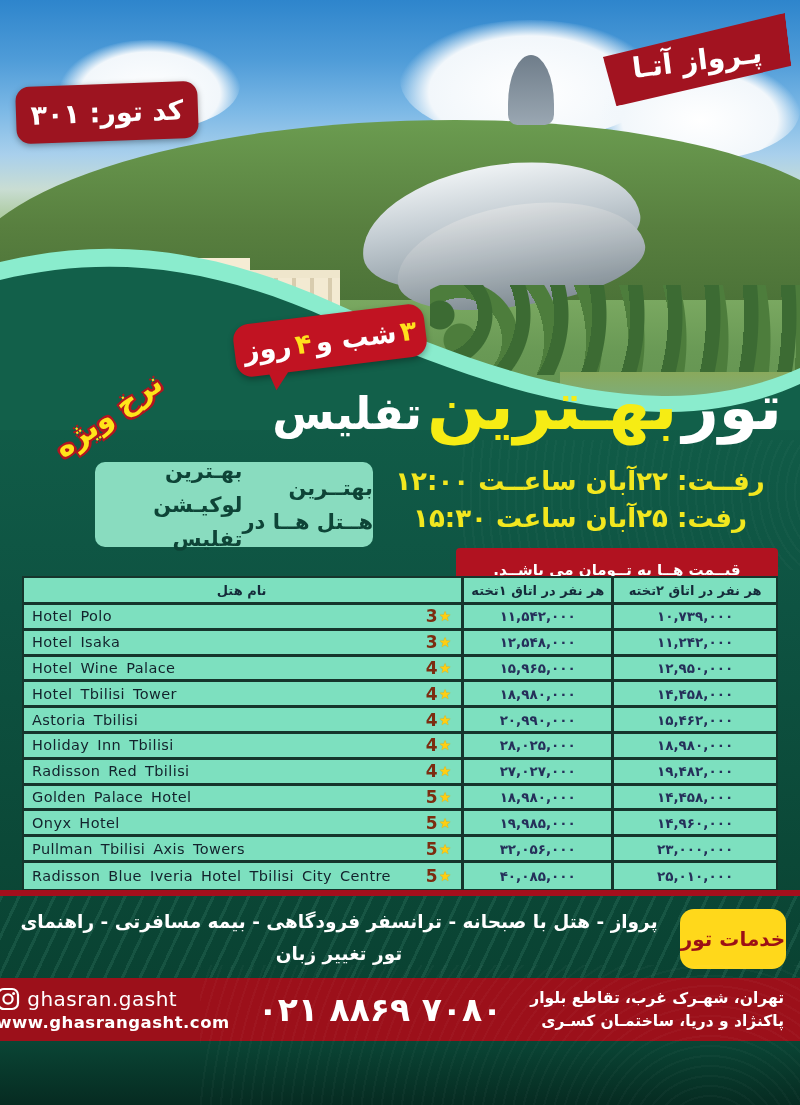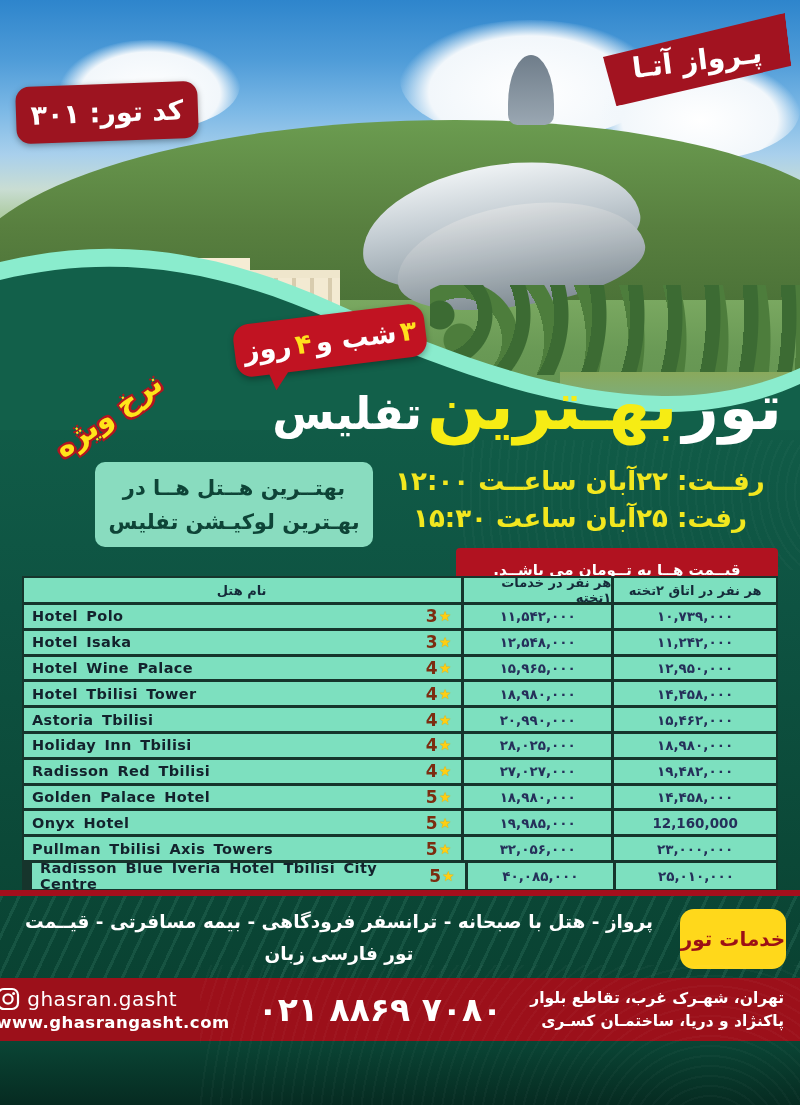--- a/index.html
+++ b/index.html
@@ -55,37 +55,37 @@
   .title .t-yellow{font-size:68px; font-weight:bold; color:#f6ec14;}
   .title .t-sub{font-size:45px; font-weight:bold; color:#fff;}
   .special-rate{position:absolute; left:46px; top:398px; transform:rotate(-35deg); color:#ffe41a;
     font-size:29px; font-weight:bold; white-space:nowrap;
     text-shadow:2px 2px 0 #b31420, -2px 2px 0 #b31420, 2px -2px 0 #b31420, -2px -2px 0 #b31420;}
 
   
   .flights{position:absolute; top:463px; right:10px; width:420px; direction:rtl; text-align:center;
     color:#f2e71f; font-weight:bold; font-size:26px; line-height:37px;}
   .hotels-note{position:absolute; left:95px; top:462px; width:278px; height:85px;
-    background:rgba(148,231,202,.92); border-radius:10px; direction:rtl; display:flex; flex-direction:column;
+    background:rgba(148,231,202,.92); border-radius:10px; direction:rtl; display:flex; 
     align-items:center; justify-content:center; color:#0e4437; font-weight:bold; font-size:21px; line-height:34px;}
 
   
   .price-note{position:absolute; right:22px; top:548px; width:322px; height:43px; background:#b11220;
     color:#fff; font-weight:bold; font-size:15px; display:flex; align-items:center; justify-content:center;
     direction:rtl; border-radius:4px 4px 0 0;}
   .table{position:absolute; left:22px; top:576px; width:756px; border:2px solid #16352c; background:#16352c;}
   .trow{display:flex; height:25.8px; border-bottom:3px solid #16352c;}
-  .trow:last-child{border-bottom:none;margin-left:8px;}
+  .trow:last-child{border-bottom:none;}
   .trow.head{height:27px;}
   .cell{background:#7de0bf; display:flex; align-items:center; justify-content:center; overflow:hidden;}
   .cell.name{width:446px; border-right:3px solid #16352c; justify-content:space-between; padding:0 10px 0 8px;}
   .cell.sgl{width:152px; border-right:3px solid #16352c;}
   .cell.dbl{width:164px;}
   .head .cell{font-size:13px; font-weight:bold; color:#152b3a; direction:rtl;}
-  .hotel-name{font-size:14.5px; font-weight:bold; color:#13222c; letter-spacing:.4px; word-spacing:3px;}
+  .hotel-name{font-size:14.5px; font-weight:normal; color:#13222c; letter-spacing:.4px; word-spacing:3px;}
   .stars{display:flex; align-items:center; gap:1px;}
   .star-num{font-size:17px; font-weight:bold; color:#7c2c10;}
   .star-ic{font-size:14px; color:#ffce12; text-shadow:0 0 1px #c78b00;}
   .price{font-size:13.5px; font-weight:bold; color:#25305a; direction:ltr;}
 
   
   .services{position:absolute; left:0; top:890px; width:800px; height:88px; border-top:6px solid #a30f1c;
     background:repeating-linear-gradient(115deg, rgba(137,226,198,.10) 0 3px, rgba(0,0,0,0) 3px 16px);}
   .svc-badge{position:absolute; right:14px; top:13px; width:106px; height:60px; background:#ffd81b;
     border-radius:14px; display:flex; align-items:center; justify-content:center; color:#9c1016;
@@ -166,21 +166,21 @@
   <div class="hotels-note">
     <div>بهتــرین هــتل هــا در</div>
     <div>بهـترین لوکیـشن تفلیس</div>
   </div>
 
   <div class="price-note">قیــمت هــا به تــومان می باشــد.</div>
 
   <div class="table">
     <div class="trow head">
       <div class="cell name" style="justify-content:center;">نام هتل</div>
-      <div class="cell sgl">هر نفر در خدمات ۱تخته</div>
+      <div class="cell sgl">هر نفر در اتاق ۱تخته</div>
       <div class="cell dbl">هر نفر در اتاق ۲تخته</div>
     </div>
     <div id="tbody">
         <div class="trow">
        <div class="cell name">
          <span class="hotel-name">Hotel Polo</span>
          <span class="stars">
            <span class="star-num">3</span>
            <span class="star-ic">★</span>
          </span>
@@ -267,21 +267,21 @@
      </div>
         <div class="trow">
        <div class="cell name">
          <span class="hotel-name">Onyx Hotel</span>
          <span class="stars">
            <span class="star-num">5</span>
            <span class="star-ic">★</span>
          </span>
        </div>
        <div class="cell sgl price">۱۹,۹۸۵,۰۰۰</div>
-       <div class="cell dbl price">12,160,000</div>
+       <div class="cell dbl price">۱۴,۹۶۰,۰۰۰</div>
      </div>
         <div class="trow">
        <div class="cell name">
          <span class="hotel-name">Pullman Tbilisi Axis Towers</span>
          <span class="stars">
            <span class="star-num">5</span>
            <span class="star-ic">★</span>
          </span>
        </div>
        <div class="cell sgl price">۳۲,۰۵۶,۰۰۰</div>
@@ -297,21 +297,21 @@
        </div>
        <div class="cell sgl price">۴۰,۰۸۵,۰۰۰</div>
        <div class="cell dbl price">۲۵,۰۱۰,۰۰۰</div>
      </div>
       </div>
   </div>
 
   <div class="services">
     <div class="svc-badge">خدمات تور</div>
     <div class="svc-text">
-      <div class="svc-line1">پرواز - هتل با صبحانه - ترانسفر فرودگاهی - بیمه مسافرتی - قیــمت تور فارسی زبان</div>
+      <div class="svc-line1">پرواز - هتل با صبحانه - ترانسفر فرودگاهی - بیمه مسافرتی - راهنمای تور تغییر زبان</div>
       <div class="svc-line2">بار مجاز مسافر ۲۵ کیلو می باشد | تاریخ تور با توجه به درخواست مسافر قابل تغییر می باشد.</div>
     </div>
   </div>
 
   <div class="contact">
     <div class="address">
       <div>تهران، شهـرک غرب، تقاطع بلوار</div>
       <div>پاکنژاد و دریا، ساختمـان کسـری</div>
     </div>
     <div class="vdiv"></div>

